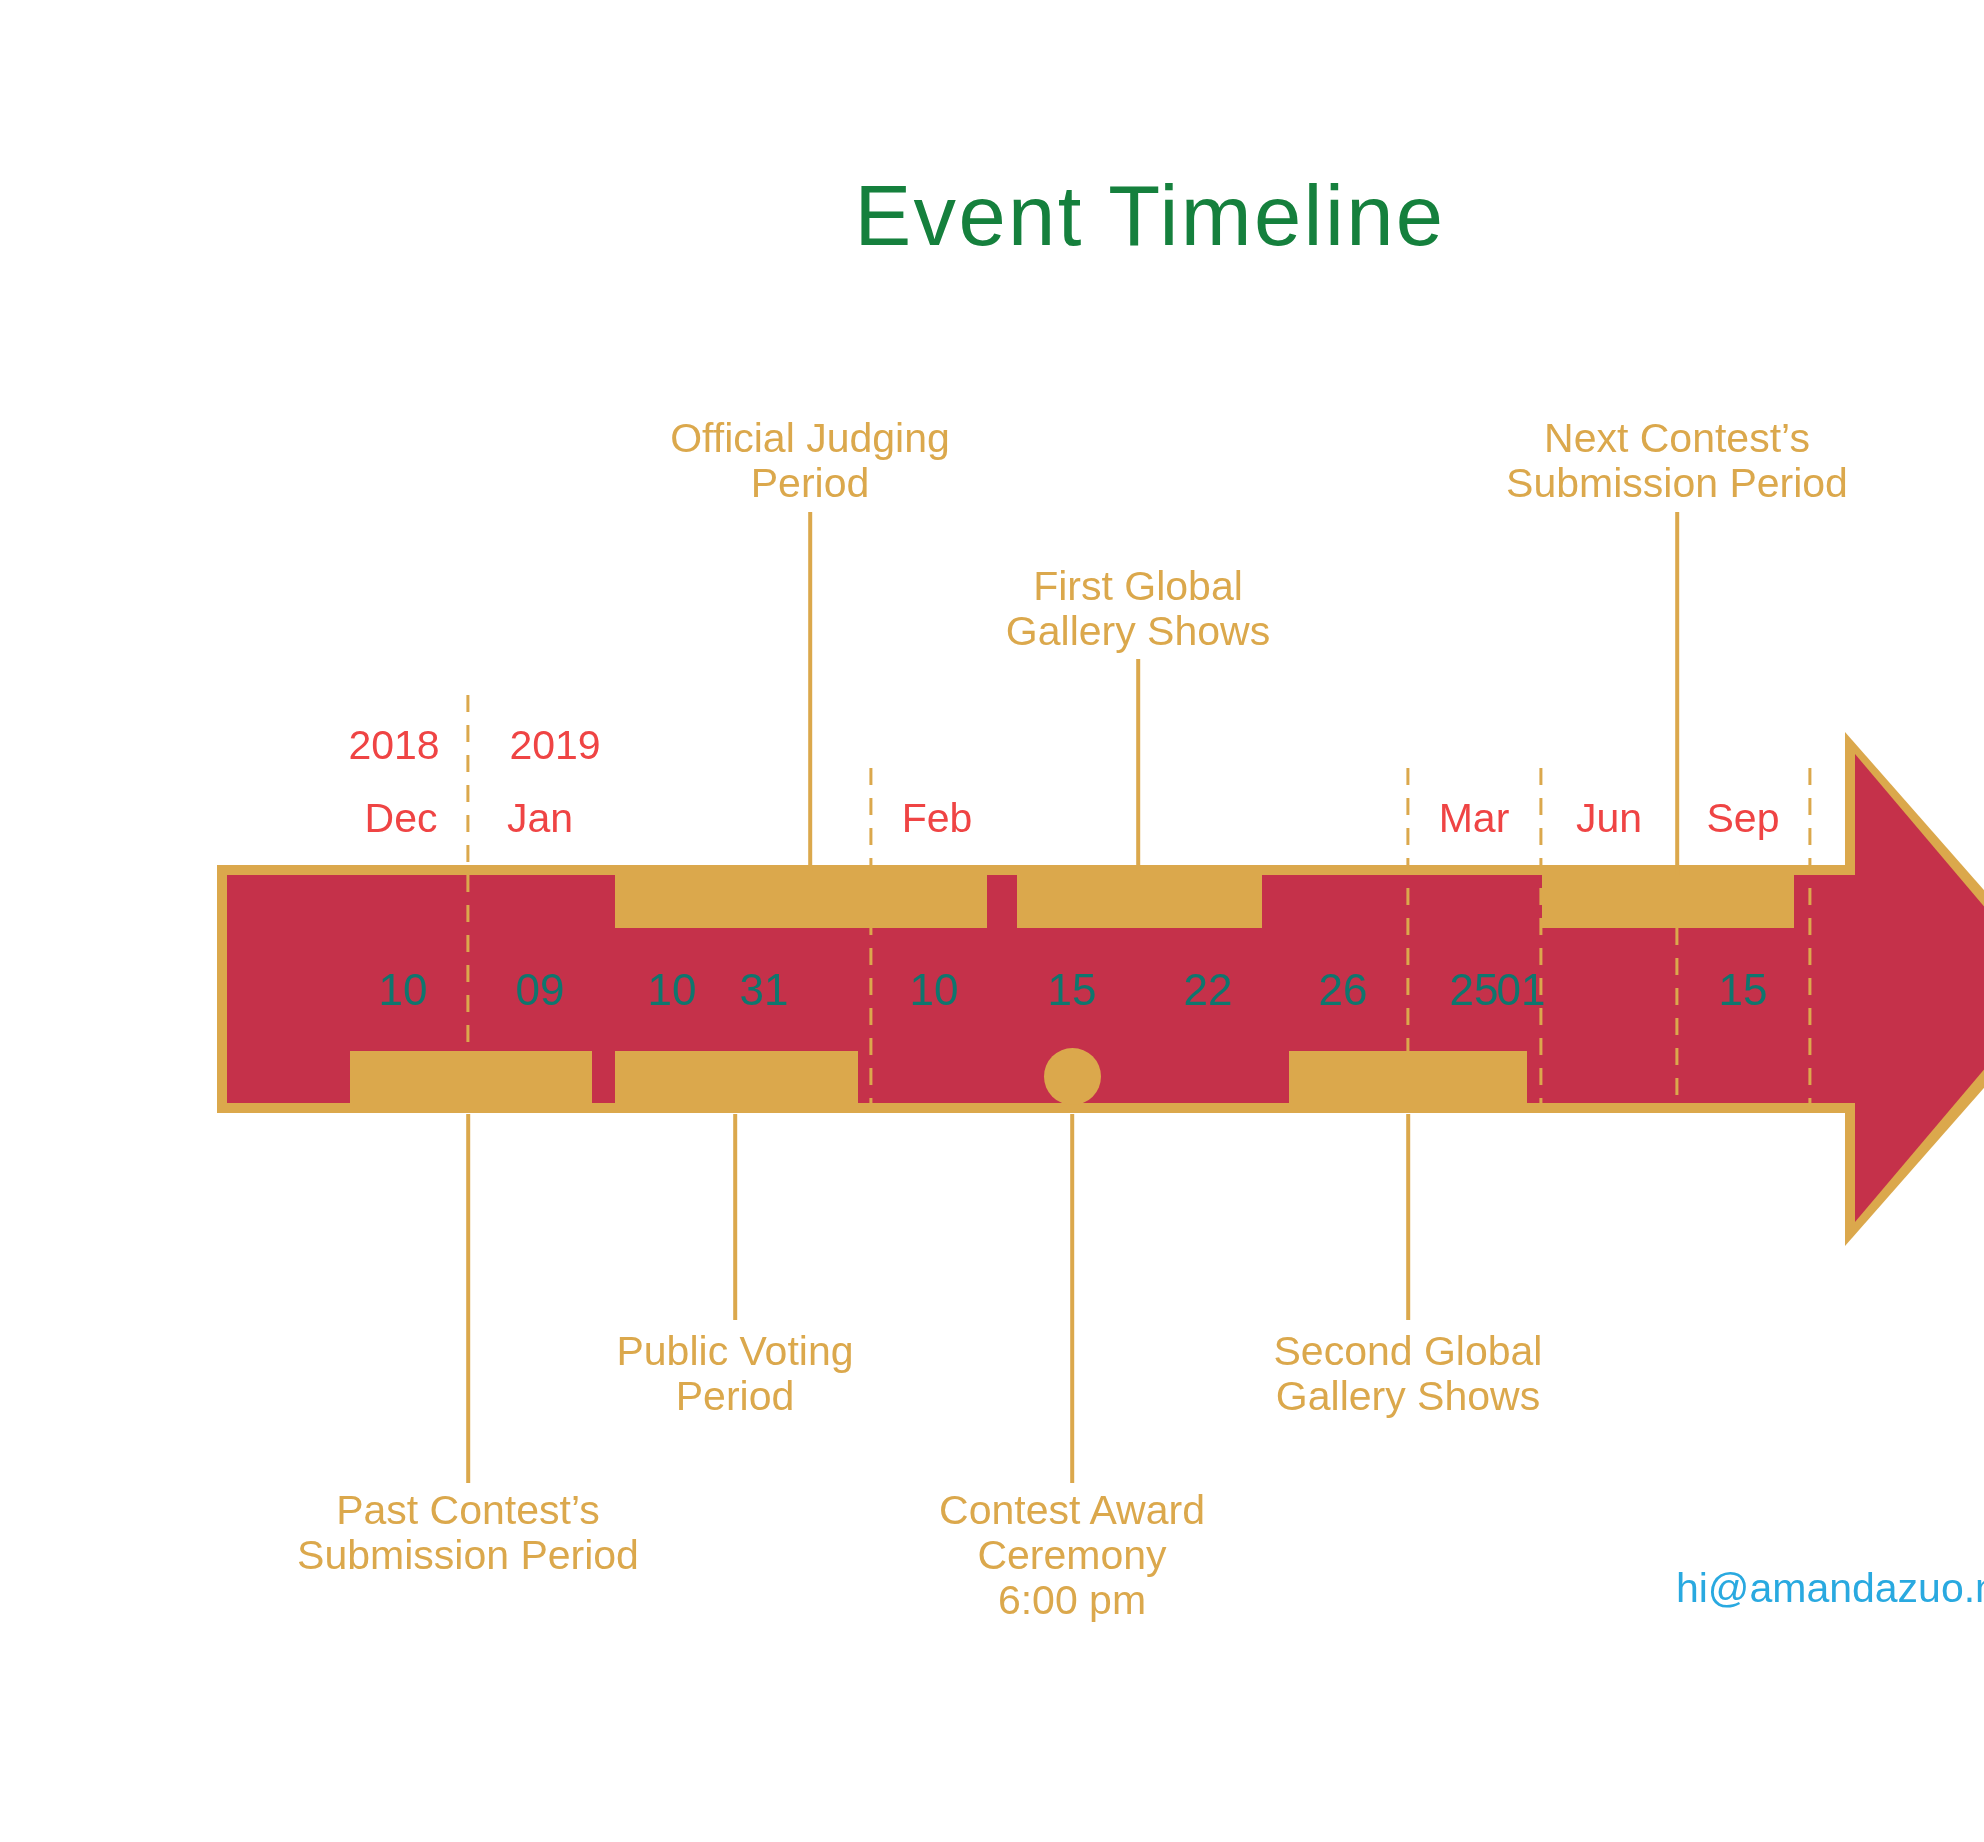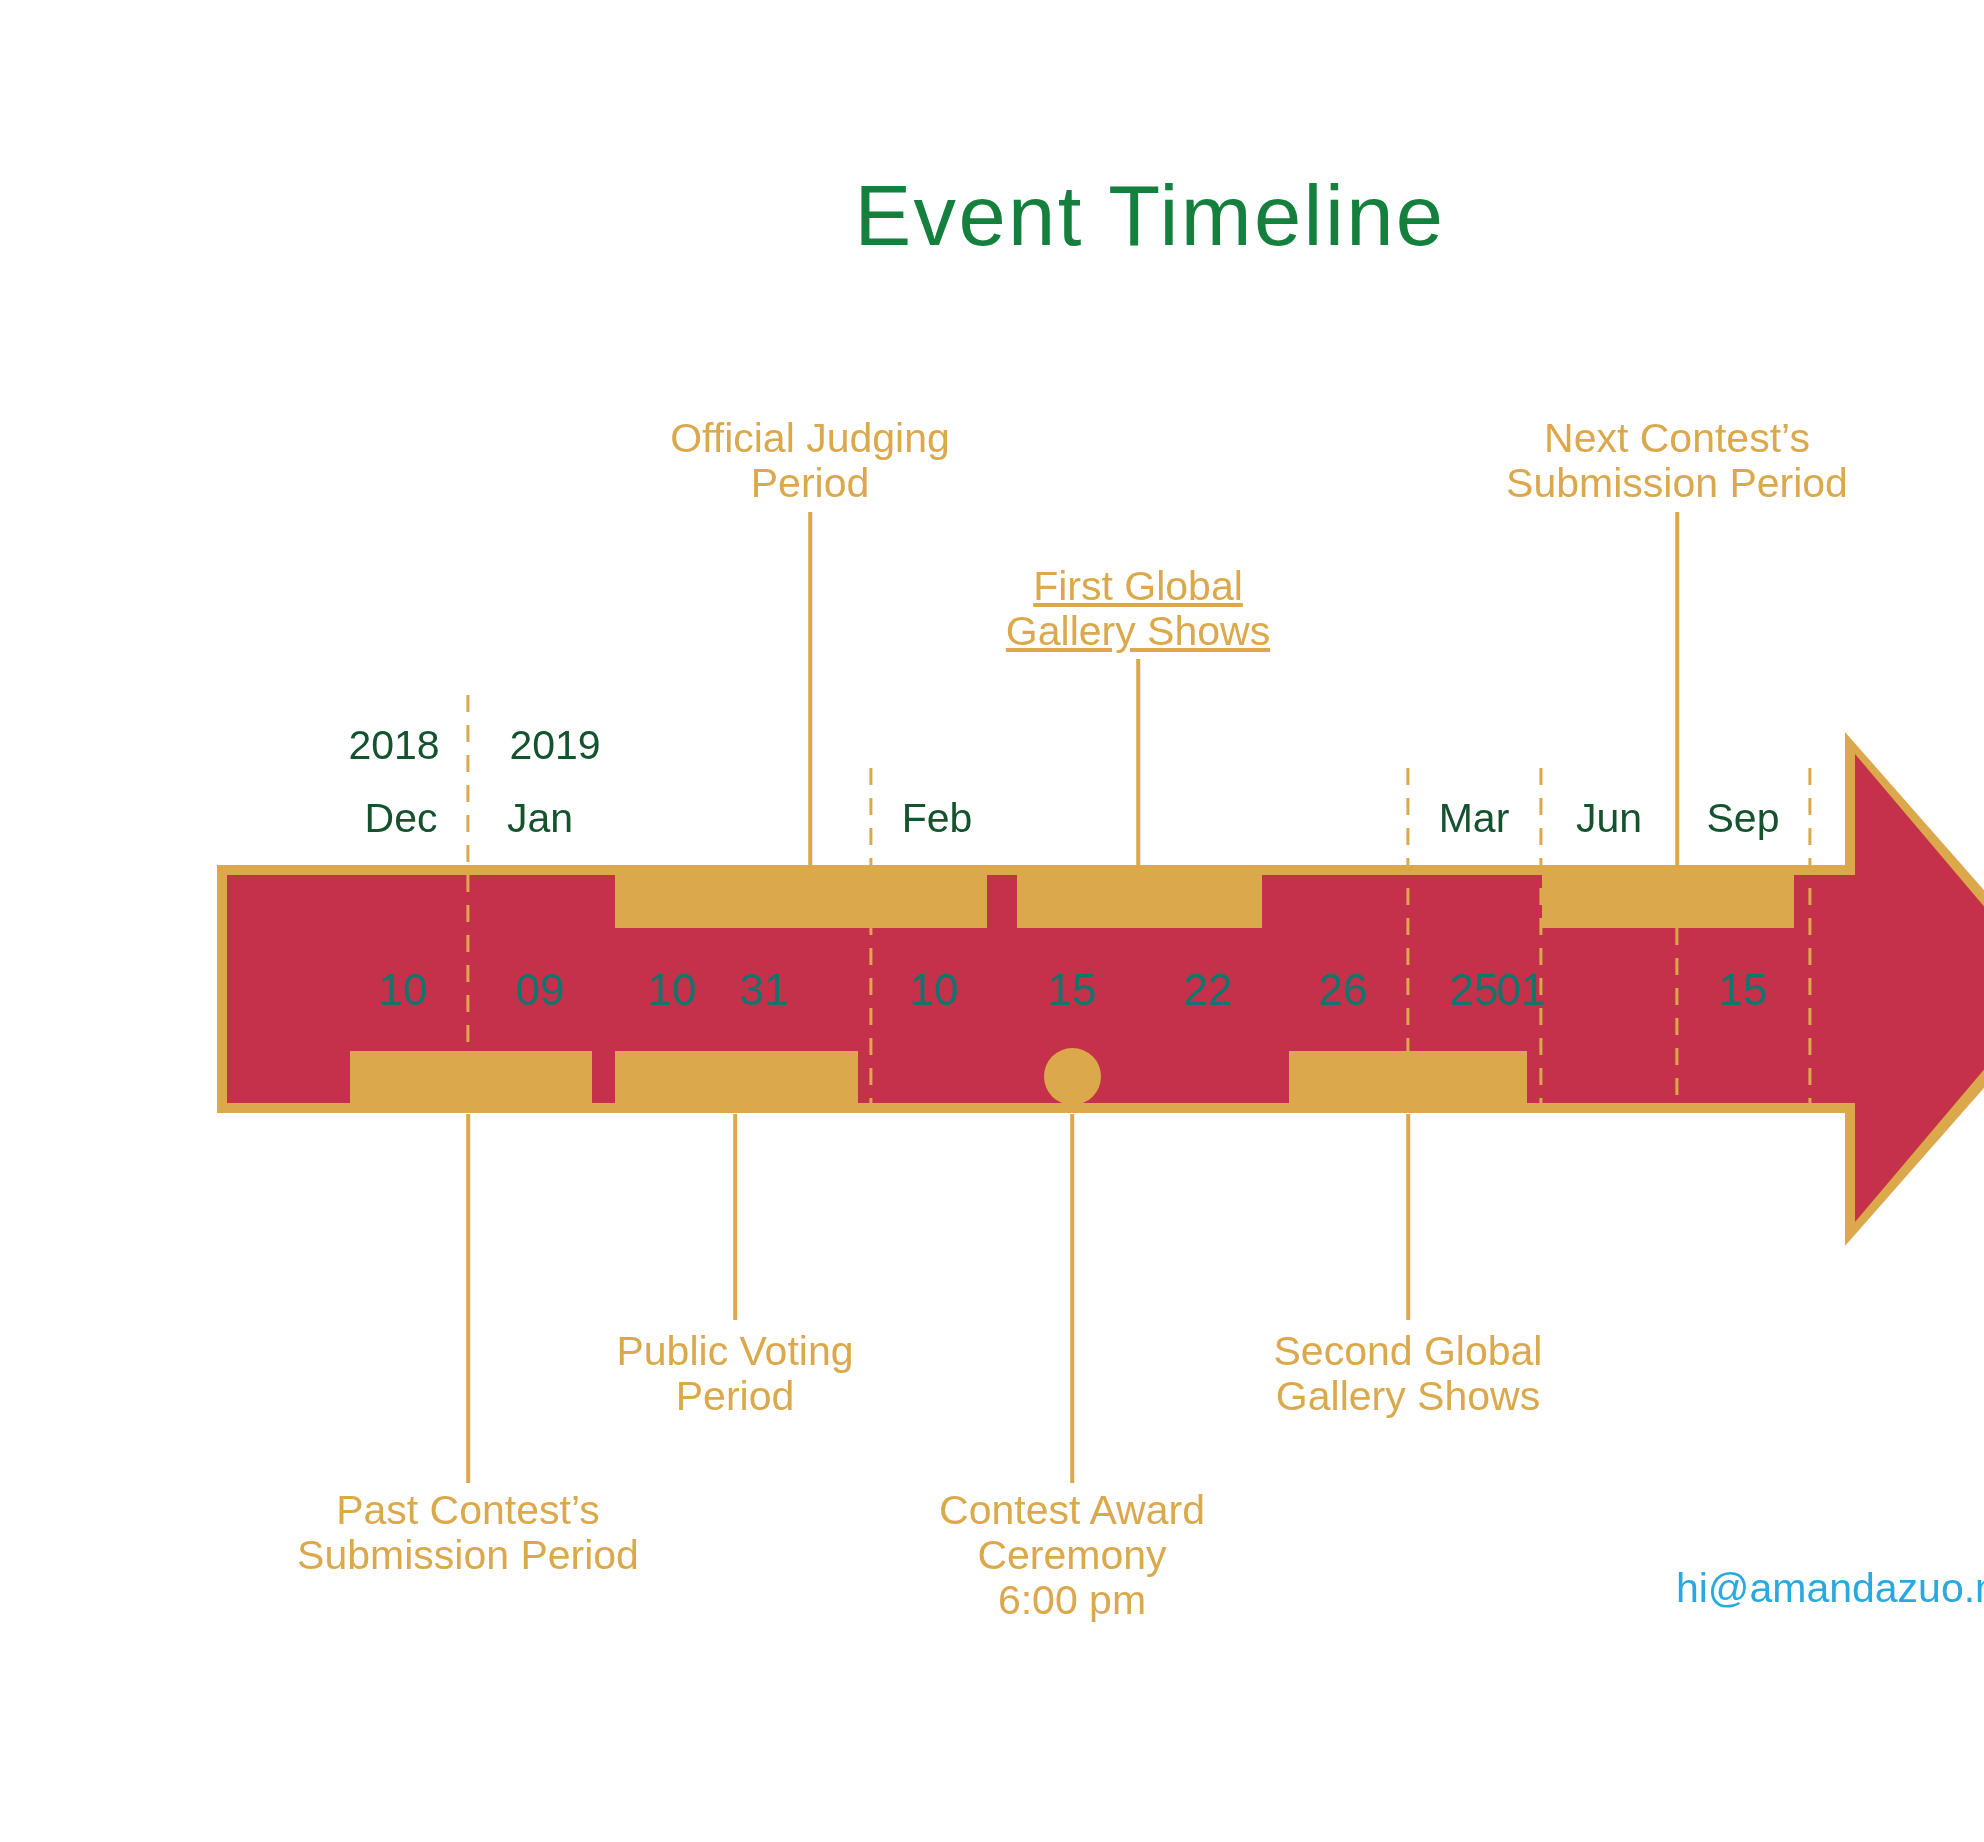--- a/index.html
+++ b/index.html
@@ -27,21 +27,21 @@
     transform: translateX(-50%);
     font-size: 85px;
     letter-spacing: 2.4px;
     color: #15803d;
     white-space: nowrap;
   }
   .year, .month {
     position: absolute;
     transform: translateX(-50%);
     font-size: 41px;
-    color: #14532d;
+    color: #ef4444;
     white-space: nowrap;
   }
   .day {
     position: absolute;
     transform: translateX(-50%);
     top: 965px;
     font-size: 44px;
     font-weight: 400;
     color: #0f766e;
     white-space: nowrap;
@@ -188,21 +188,21 @@
   <div class="day" style="left:1208px;">22</div>
   <div class="day" style="left:1343px;">26</div>
   <div class="day" style="left:1474px;">25</div>
   <div class="day" style="left:1521px;">01</div>
   <div class="day" style="left:1743px;">15</div>
 
   <div class="lbl" style="left:810px; top:416px;">
     <span>Official Judging</span>
     <span>Period</span>
   </div>
-  <div class="lbl" style="left:1138px; top:564px;text-decoration:underline;">
+  <div class="lbl" style="left:1138px; top:564px;">
     <span>First Global</span>
     <span>Gallery Shows</span>
   </div>
   <div class="lbl" style="left:1677px; top:416px;">
     <span>Next Contest’s</span>
     <span>Submission Period</span>
   </div>
 
   <div class="lbl" style="left:735px; top:1329px;">
     <span>Public Voting</span>

